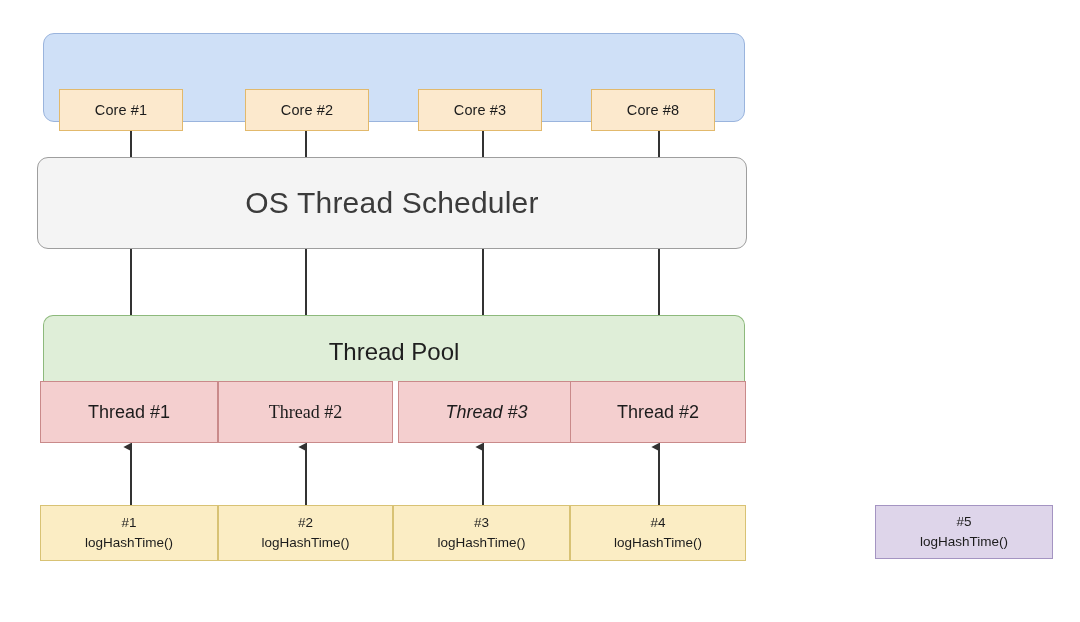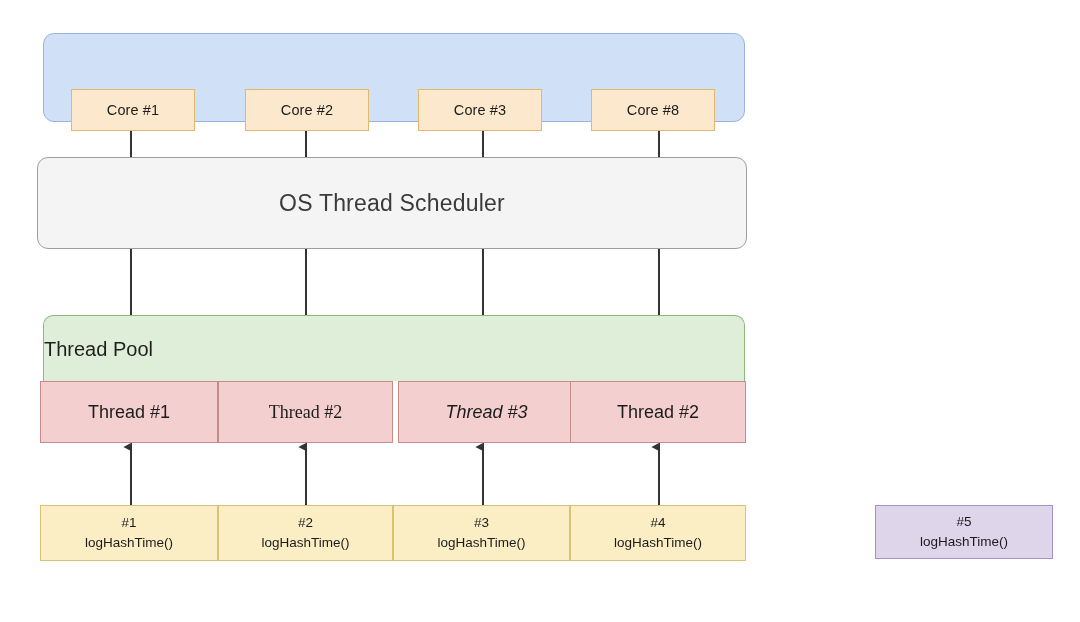--- a/index.html
+++ b/index.html
@@ -55,21 +55,21 @@
     top: 157px;
     width: 710px;
     height: 92px;
     background: #f4f4f4;
     border: 1.6px solid #9e9e9e;
     border-radius: 11px;
     box-sizing: border-box;
     display: flex;
     align-items: center;
     justify-content: center;
-    font-size: 23px;
+    font-size: 30px;
     color: #3b3b3b;
     letter-spacing: .2px;
   }
 
   
   .pool-box {
     position: absolute;
     left: 43px;
     top: 315px;
     width: 702px;
@@ -78,21 +78,22 @@
     border: 1.4px solid #8db97c;
     border-bottom: none;
     border-radius: 10px 10px 0 0;
     box-sizing: border-box;
   }
   .pool-label {
     position: absolute;
     left: 0;
     right: 0;
     top: 22px;
-    font-size: 20px;
+    text-align: center;
+    font-size: 24px;
     color: #1f1f1f;
   }
   .thread-row {
     position: absolute;
     left: 40px;
     top: 381px;
     width: 706px;
     height: 62px;
   }
   .thread-box {
@@ -188,21 +189,21 @@
 
     <g>
       <line x1="131" y1="505" x2="131" y2="447" stroke="#333333" stroke-width="2" marker-end="url(#arrowUp)"></line>
       <line x1="306" y1="505" x2="306" y2="447" stroke="#333333" stroke-width="2" marker-end="url(#arrowUp)"></line>
       <line x1="483" y1="505" x2="483" y2="447" stroke="#333333" stroke-width="2" marker-end="url(#arrowUp)"></line>
       <line x1="659" y1="505" x2="659" y2="447" stroke="#333333" stroke-width="2" marker-end="url(#arrowUp)"></line>
     </g>
   </svg>
 
   <div class="cpu-container">
-    <div class="core-box" style="left:27px;">Core #1</div>
+    <div class="core-box" style="left:15px;">Core #1</div>
     <div class="core-box" style="left:201px;">Core #2</div>
     <div class="core-box" style="left:374px;">Core #3</div>
     <div class="core-box" style="left:547px;">Core #8</div>
   </div>
 
   <div class="scheduler-box">OS Thread Scheduler</div>
 
   <div class="pool-box">
     <div class="pool-label">Thread Pool</div>
   </div>

